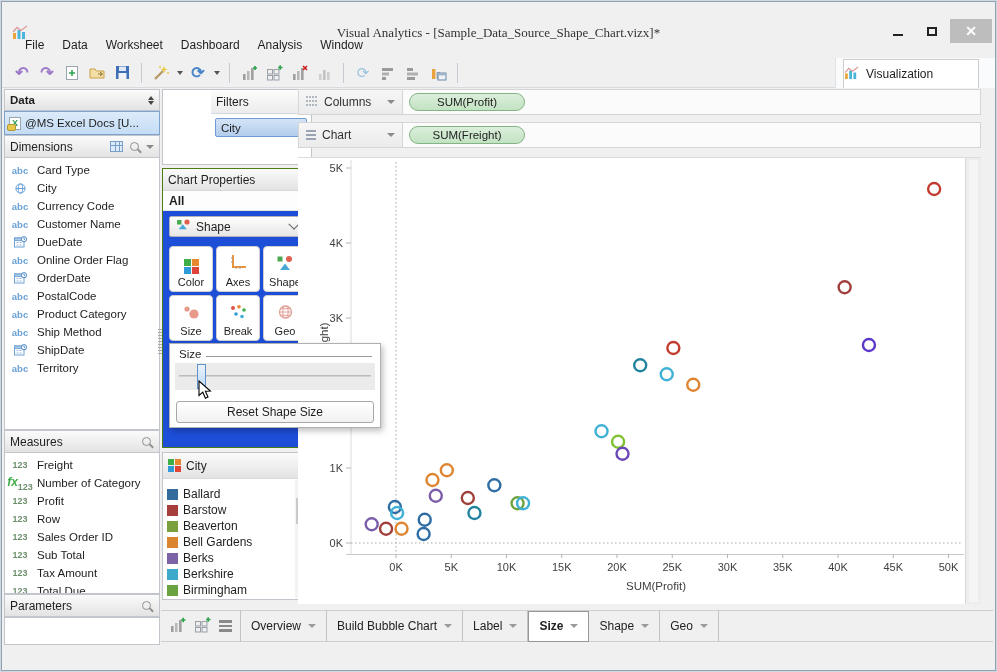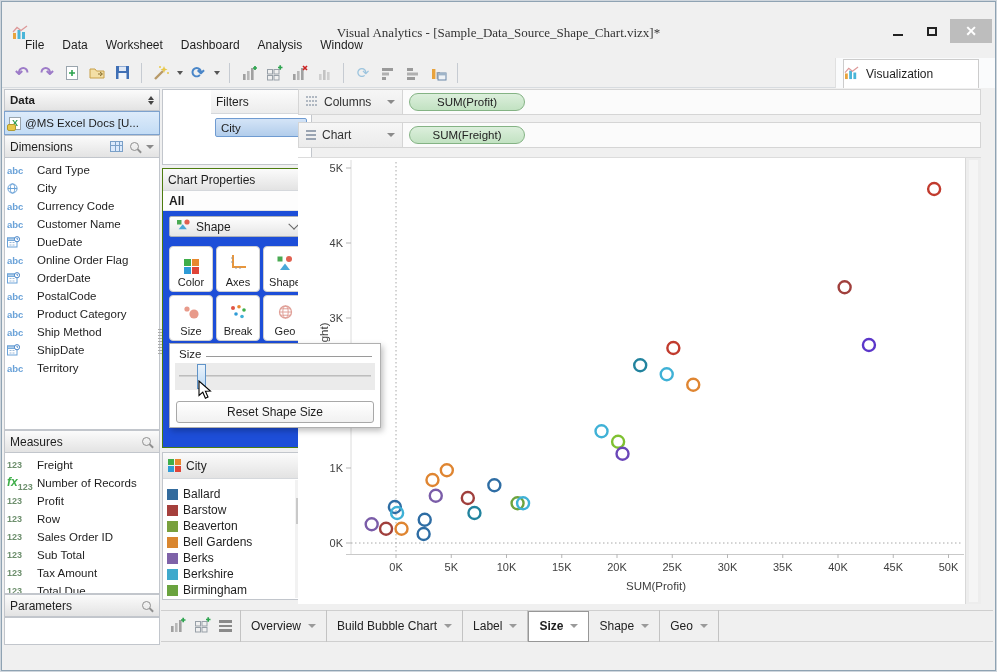--- a/index.html
+++ b/index.html
@@ -54,21 +54,21 @@
   .xlsicon::after{content:"";position:absolute;left:-3px;bottom:-2px;width:7px;height:5px;background:#e8c84a;border:1px solid #b09a30;border-radius:2px;}
   .subhead{height:23px;}
   .gridico{width:13px;height:11px;border:1px solid #7aa0c8;background:
      linear-gradient(#7aa0c8,#7aa0c8) 0 3px/13px 1px no-repeat,
      linear-gradient(#7aa0c8,#7aa0c8) 4px 0/1px 11px no-repeat,
      linear-gradient(#7aa0c8,#7aa0c8) 8px 0/1px 11px no-repeat,#dceafc;}
   .flist{background:#fff;border:1px solid #c2c6cc;border-top:none;overflow:hidden;padding-top:3px;}
   .dim-list{height:272px;}
   .meas-list{height:141px;}
   .frow{display:flex;align-items:center;height:18px;gap:4px;padding-left:2px;white-space:nowrap;}
-  .fic{width:26px;display:flex;justify-content:flex-start;align-items:center;flex:0 0 auto;}
+  .fic{width:26px;display:flex;justify-content:center;align-items:center;flex:0 0 auto;}
   .abc{color:#6aa2d8;font-size:9.5px;font-weight:bold;}
   .num{color:#6d8f6d;font-size:9px;font-weight:bold;}
   .num .fx{color:#3fae49;font-size:12px;font-style:italic;vertical-align:super;}
   .flabel{font-size:11.5px;}
   .param-box{height:28px;background:#fff;border:1px solid #c2c6cc;}
   .splitter{position:absolute;right:-2px;top:240px;width:4px;height:26px;
      background:repeating-linear-gradient(#aaa 0 1px,transparent 1px 3px);}
 
   
   .mid-panel{position:absolute;left:160px;top:87px;width:150px;height:521px;}
@@ -415,21 +415,21 @@
         <div class="frow">
           <span class="fic">
             <span class="num">123</span>
           </span>
           <span class="flabel">Freight</span>
         </div>
         <div class="frow">
           <span class="fic">
             <span class="num"><i class="fx">fx</i>123</span>
           </span>
-          <span class="flabel">Number of Records</span>
+          <span class="flabel">Number of Category</span>
         </div>
         <div class="frow">
           <span class="fic">
             <span class="num">123</span>
           </span>
           <span class="flabel">Profit</span>
         </div>
         <div class="frow">
           <span class="fic">
             <span class="num">123</span>

